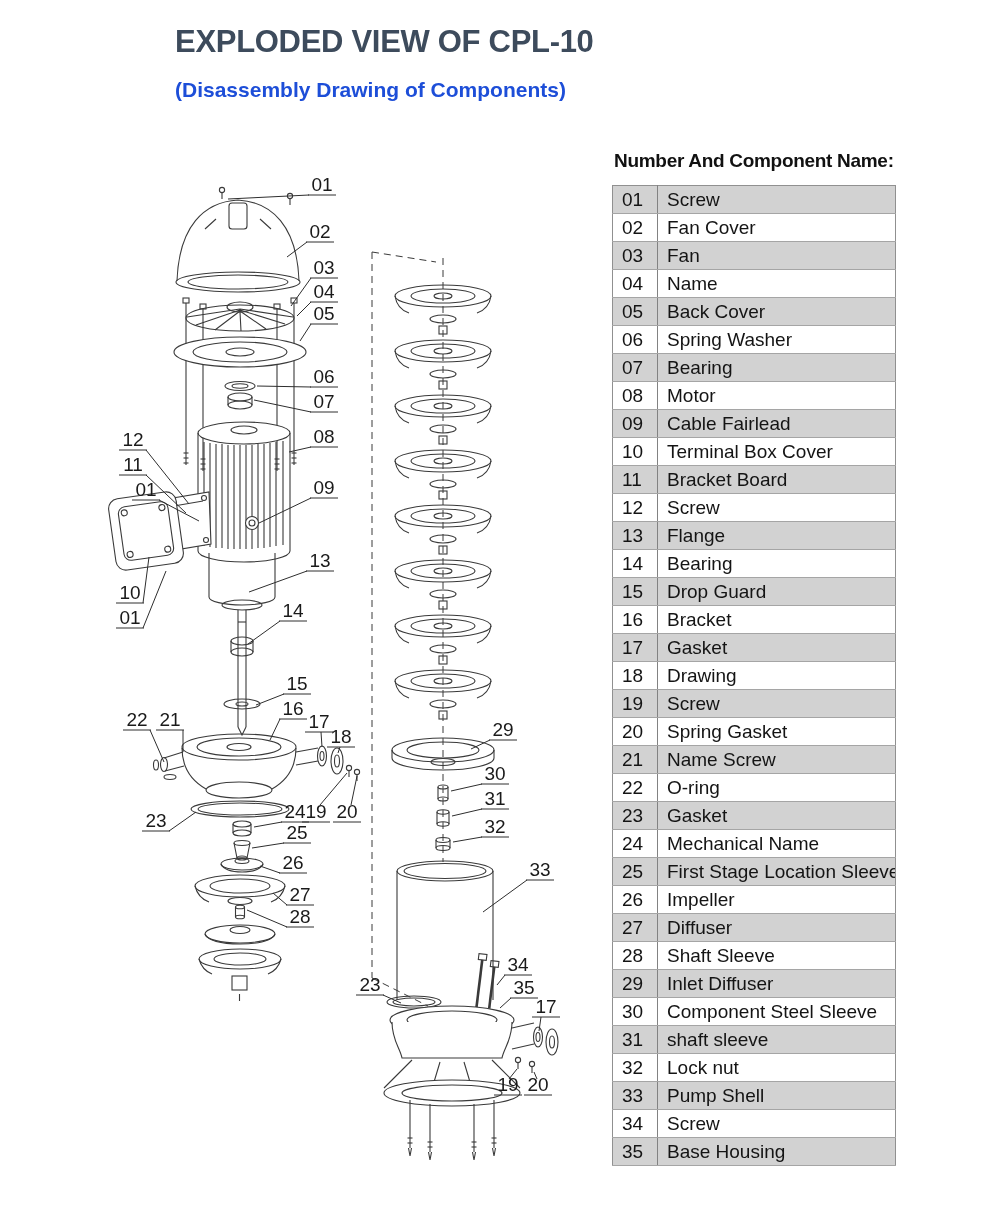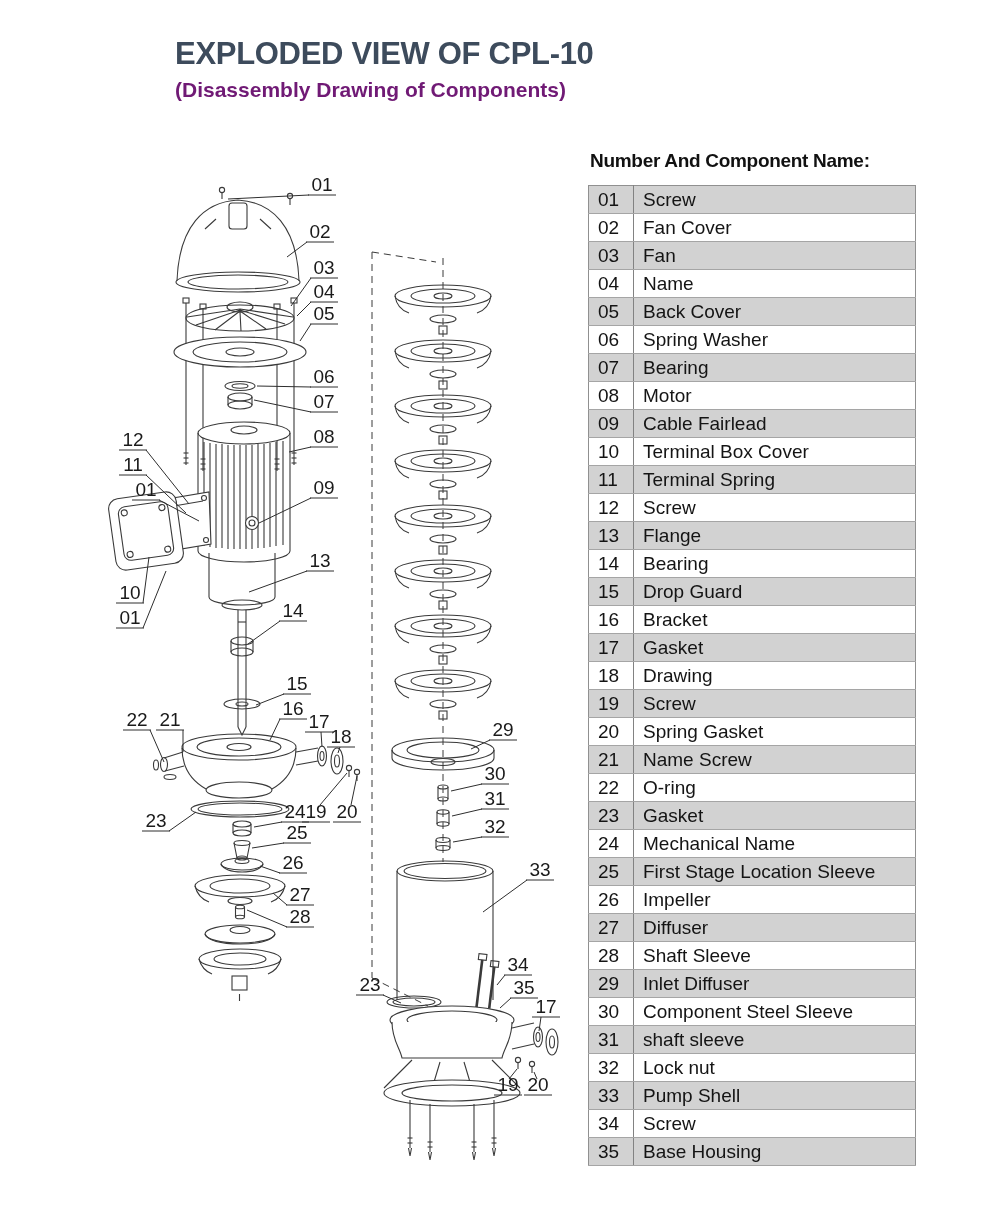--- a/index.html
+++ b/index.html
@@ -1,36 +1,36 @@
 <!DOCTYPE html>
 <html><head>
 <meta charset="utf-8">
 <style>
   html,body{margin:0;padding:0;}
   body{
     width:1000px;height:1218px;position:relative;background:#ffffff;
     font-family:"Liberation Sans",sans-serif;overflow:hidden;color:#111;
   }
   .title{
-    position:absolute;left:175px;top:36px;font-size:31px;font-weight:bold;
+    position:absolute;left:175px;top:24px;font-size:31px;font-weight:bold;
     color:#3d4b5c;letter-spacing:-0.3px;white-space:nowrap;
   }
   .subtitle{
     position:absolute;left:175px;top:78px;font-size:21px;font-weight:bold;
-    color:#701a75;white-space:nowrap;
+    color:#1d4ed8;white-space:nowrap;
   }
   #diagram{position:absolute;left:0;top:0;}
   #diagram path,#diagram line,#diagram ellipse,#diagram circle,#diagram rect,#diagram polyline{
     stroke:#3a3a3a;stroke-width:1.1;fill:none;
   }
   #diagram .wf{fill:#ffffff;}
   #diagram .dash{stroke-dasharray:7 5;stroke-width:1;}
   #diagram .cl{stroke:#2e2e2e;stroke-width:1;}
   #diagram text{fill:#1a1a1a;font-family:"Liberation Sans",sans-serif;font-size:19px;stroke:none;}
-  .tablewrap{position:absolute;left:588px;top:150px;width:328px;}
+  .tablewrap{position:absolute;left:612px;top:150px;width:284px;}
   .tabletitle{
     font-size:19px;font-weight:bold;color:#111;margin:0 0 13px 2px;
     letter-spacing:-0.3px;white-space:nowrap;
   }
   table.components{border-collapse:collapse;width:100%;table-layout:fixed;border:1px solid #909090;}
   table.components td{
     font-size:19px;color:#141414;height:27px;padding:0 0 0 9px;
     border-bottom:1px solid #a5a5a5;white-space:nowrap;overflow:hidden;line-height:27px;
   }
   table.components td.num{width:35px;border-right:1px solid #828282;}
@@ -497,21 +497,21 @@
         <tr class="shaded">
           <td class="num">09</td>
           <td class="name">Cable Fairlead</td>
         </tr>
         <tr>
           <td class="num">10</td>
           <td class="name">Terminal Box Cover</td>
         </tr>
         <tr class="shaded">
           <td class="num">11</td>
-          <td class="name">Terminal Spring</td>
+          <td class="name">Bracket Board</td>
         </tr>
         <tr>
           <td class="num">12</td>
           <td class="name">Screw</td>
         </tr>
         <tr class="shaded">
           <td class="num">13</td>
           <td class="name">Flange</td>
         </tr>
         <tr>

